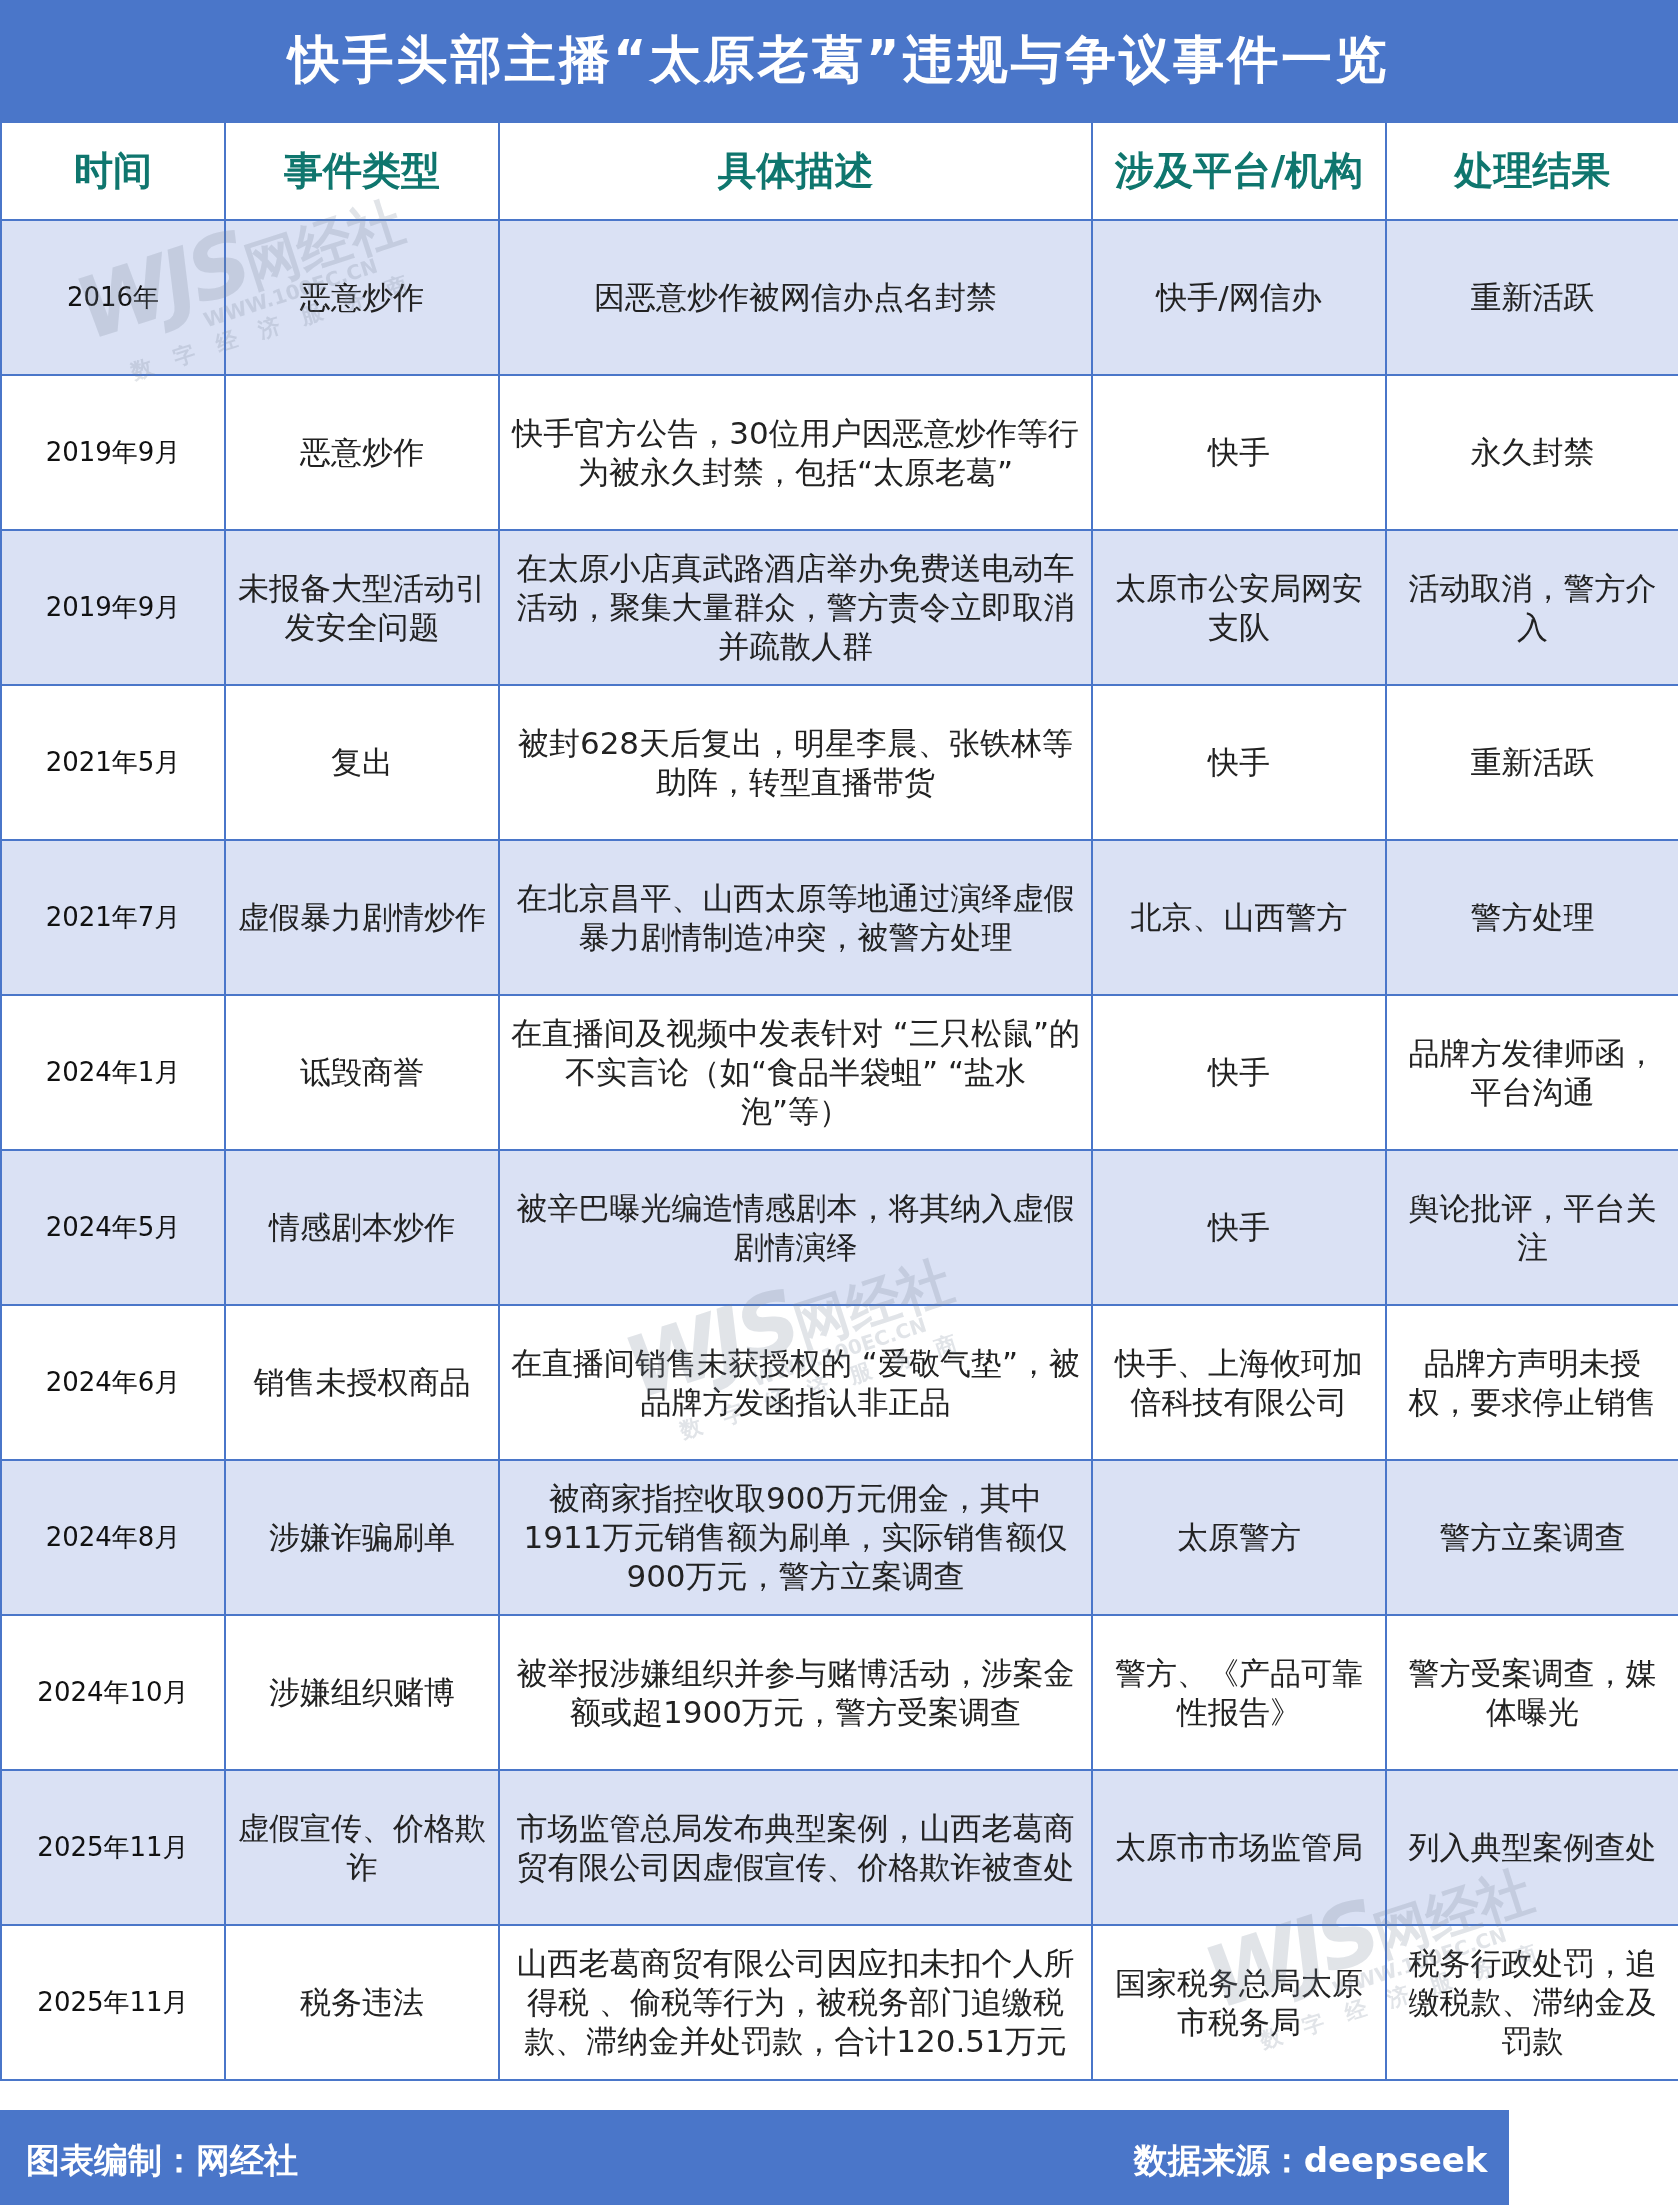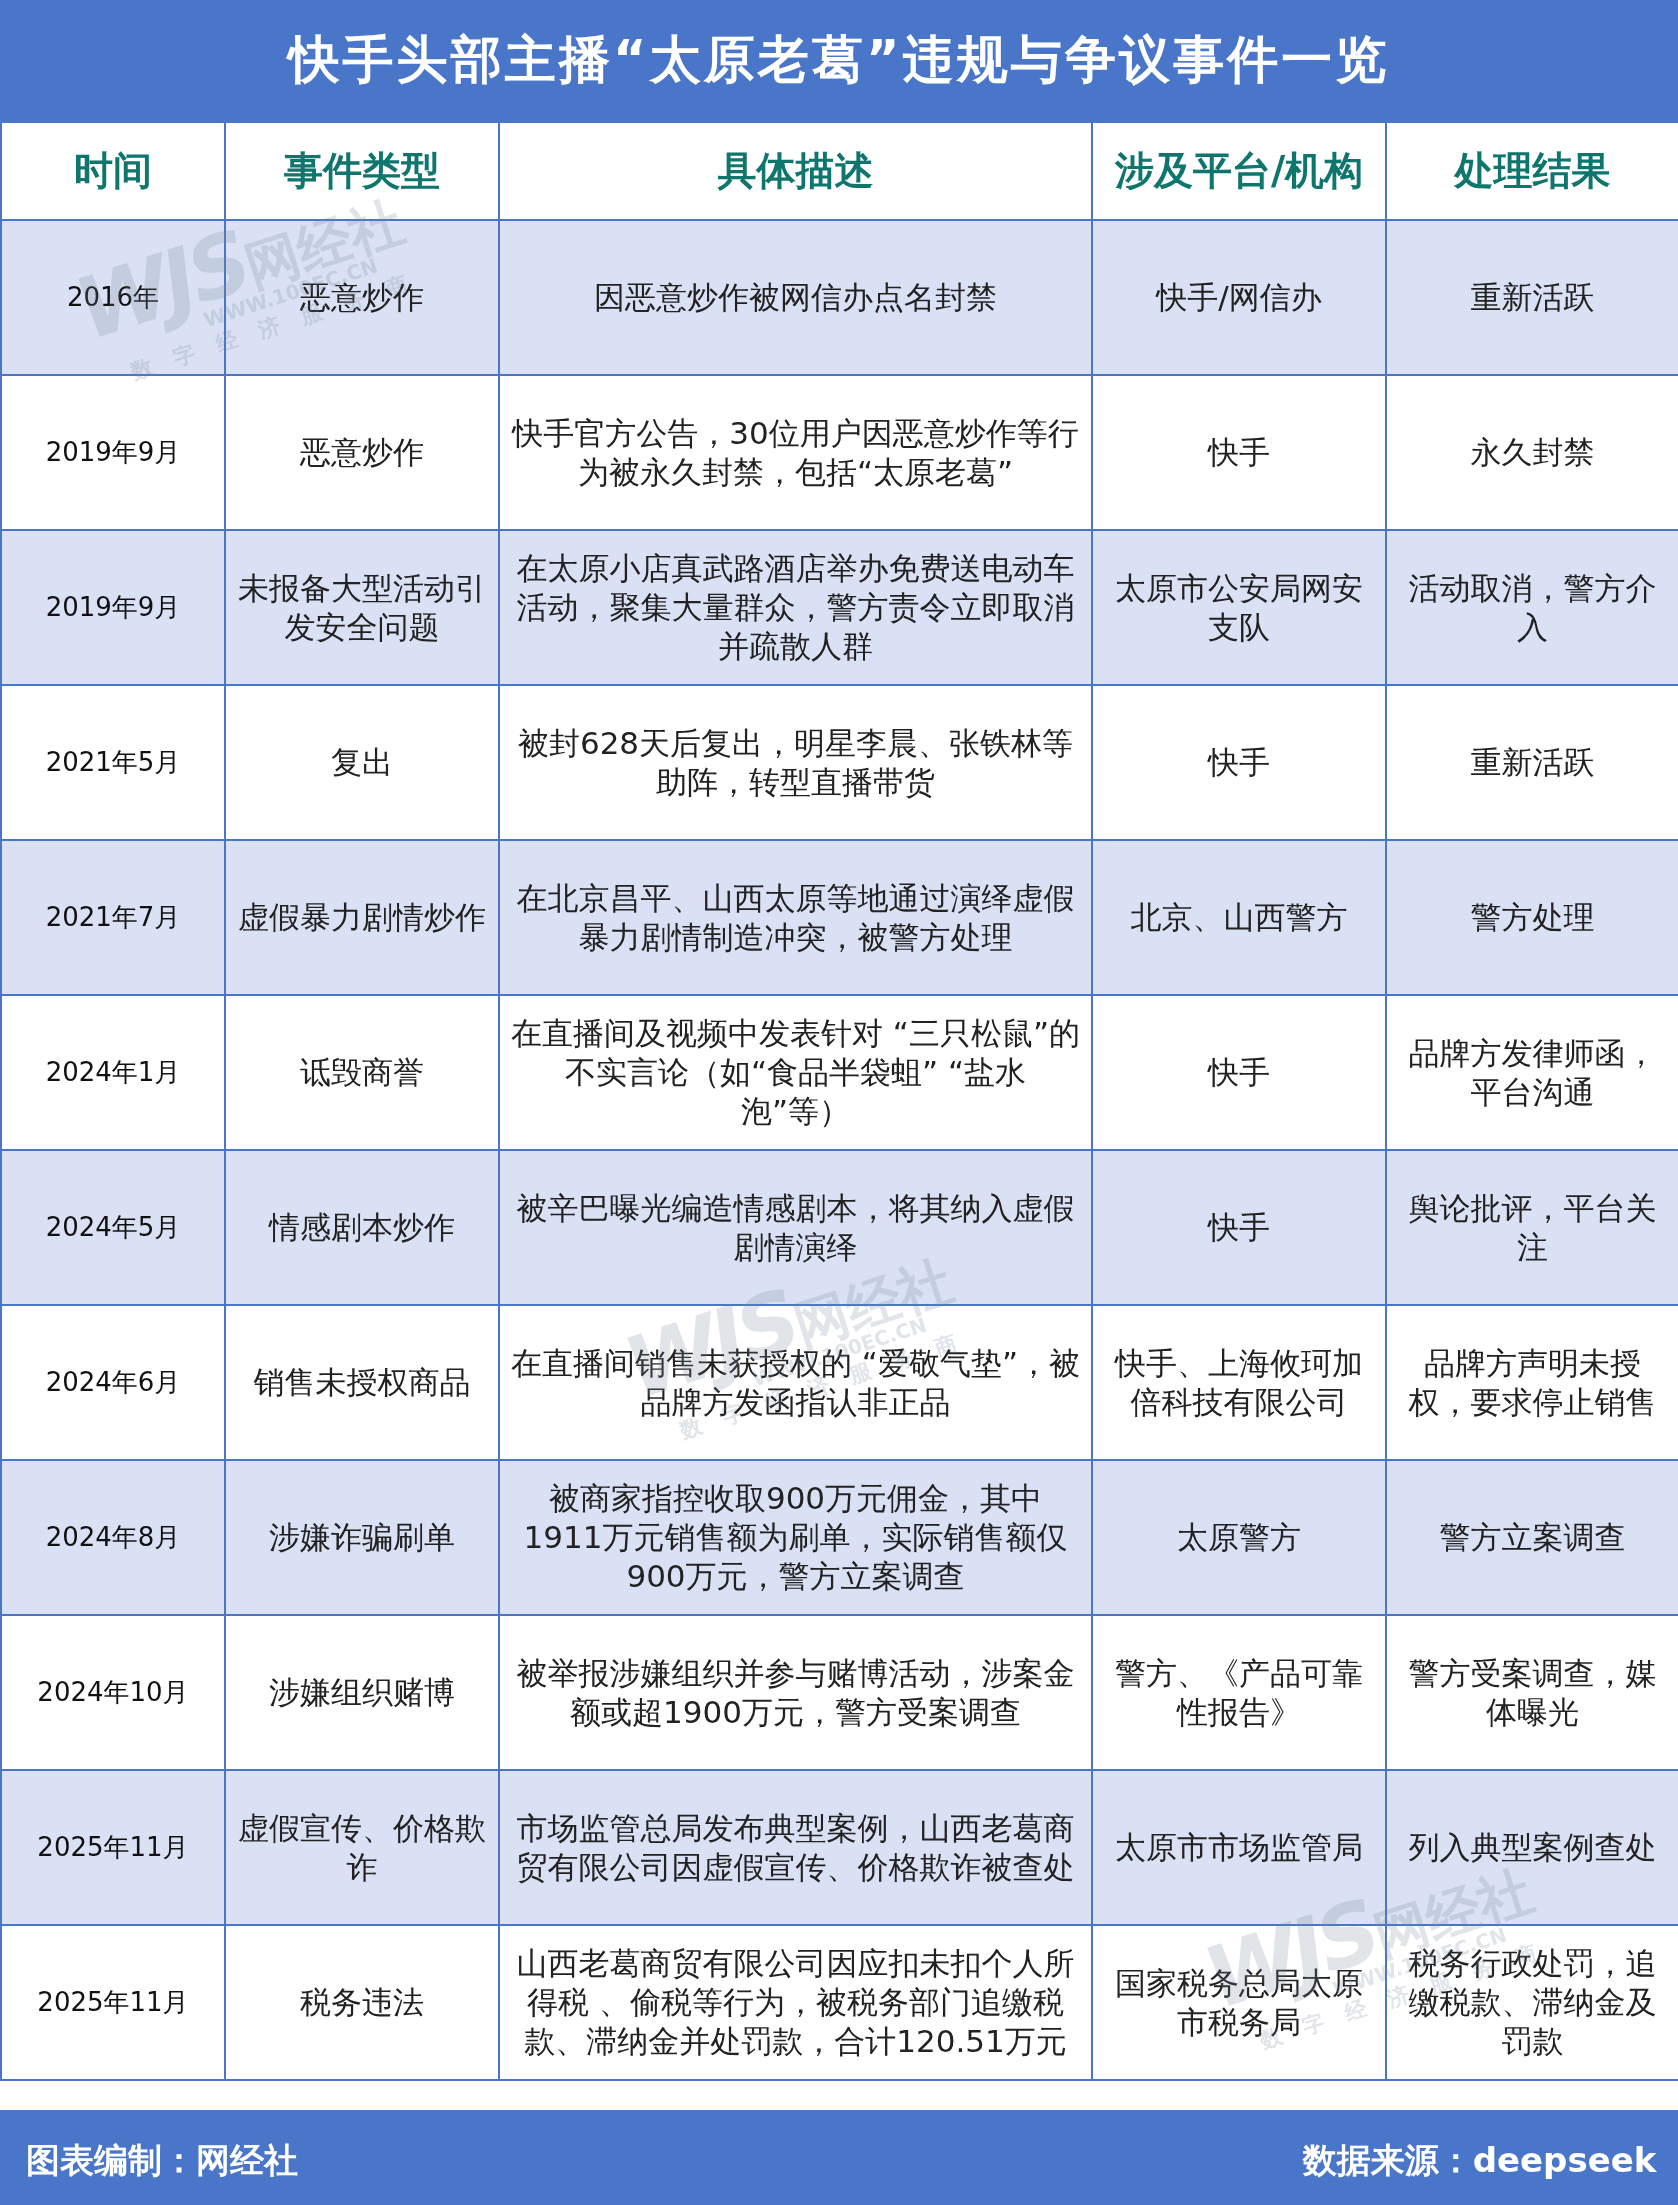--- a/index.html
+++ b/index.html
@@ -21,21 +21,21 @@
   table.grid th {
     height: 96px; background: #ffffff; color: #0f766e; font-size: 39px; font-weight: bold;
   }
   table.grid td {
     height: 153px; font-size: 31px; color: #222222; line-height: 39px;
   }
   table.grid td.time { font-weight: normal; color: #111111; font-size: 26px; }
   table.grid tr.odd td { background: #dae1f4; }
   table.grid tr.even td { background: #ffffff; }
   .footer {
-    position: absolute; left: 0; top: 2110px; width: 1678px; height: 95px; background: #4a76c9;
+    position: absolute; left: 0; top: 2110px; width: 1509px; height: 95px; background: #4a76c9;
     color: #ffffff; font-size: 34px; font-weight: bold;
   }
   .footer .left { position: absolute; left: 26px; top: 28px; }
   .footer .right { position: absolute; right: 21.6px; top: 28px; }
   .watermark {
     position: absolute; color: rgba(120,130,150,0.22); transform: rotate(-18deg);
     font-weight: bold; pointer-events: none; white-space: nowrap;
   }
   .watermark .logo { font-size: 85px; font-style: italic; letter-spacing: -4.6px; }
   .watermark .cn { font-size: 54px; }

